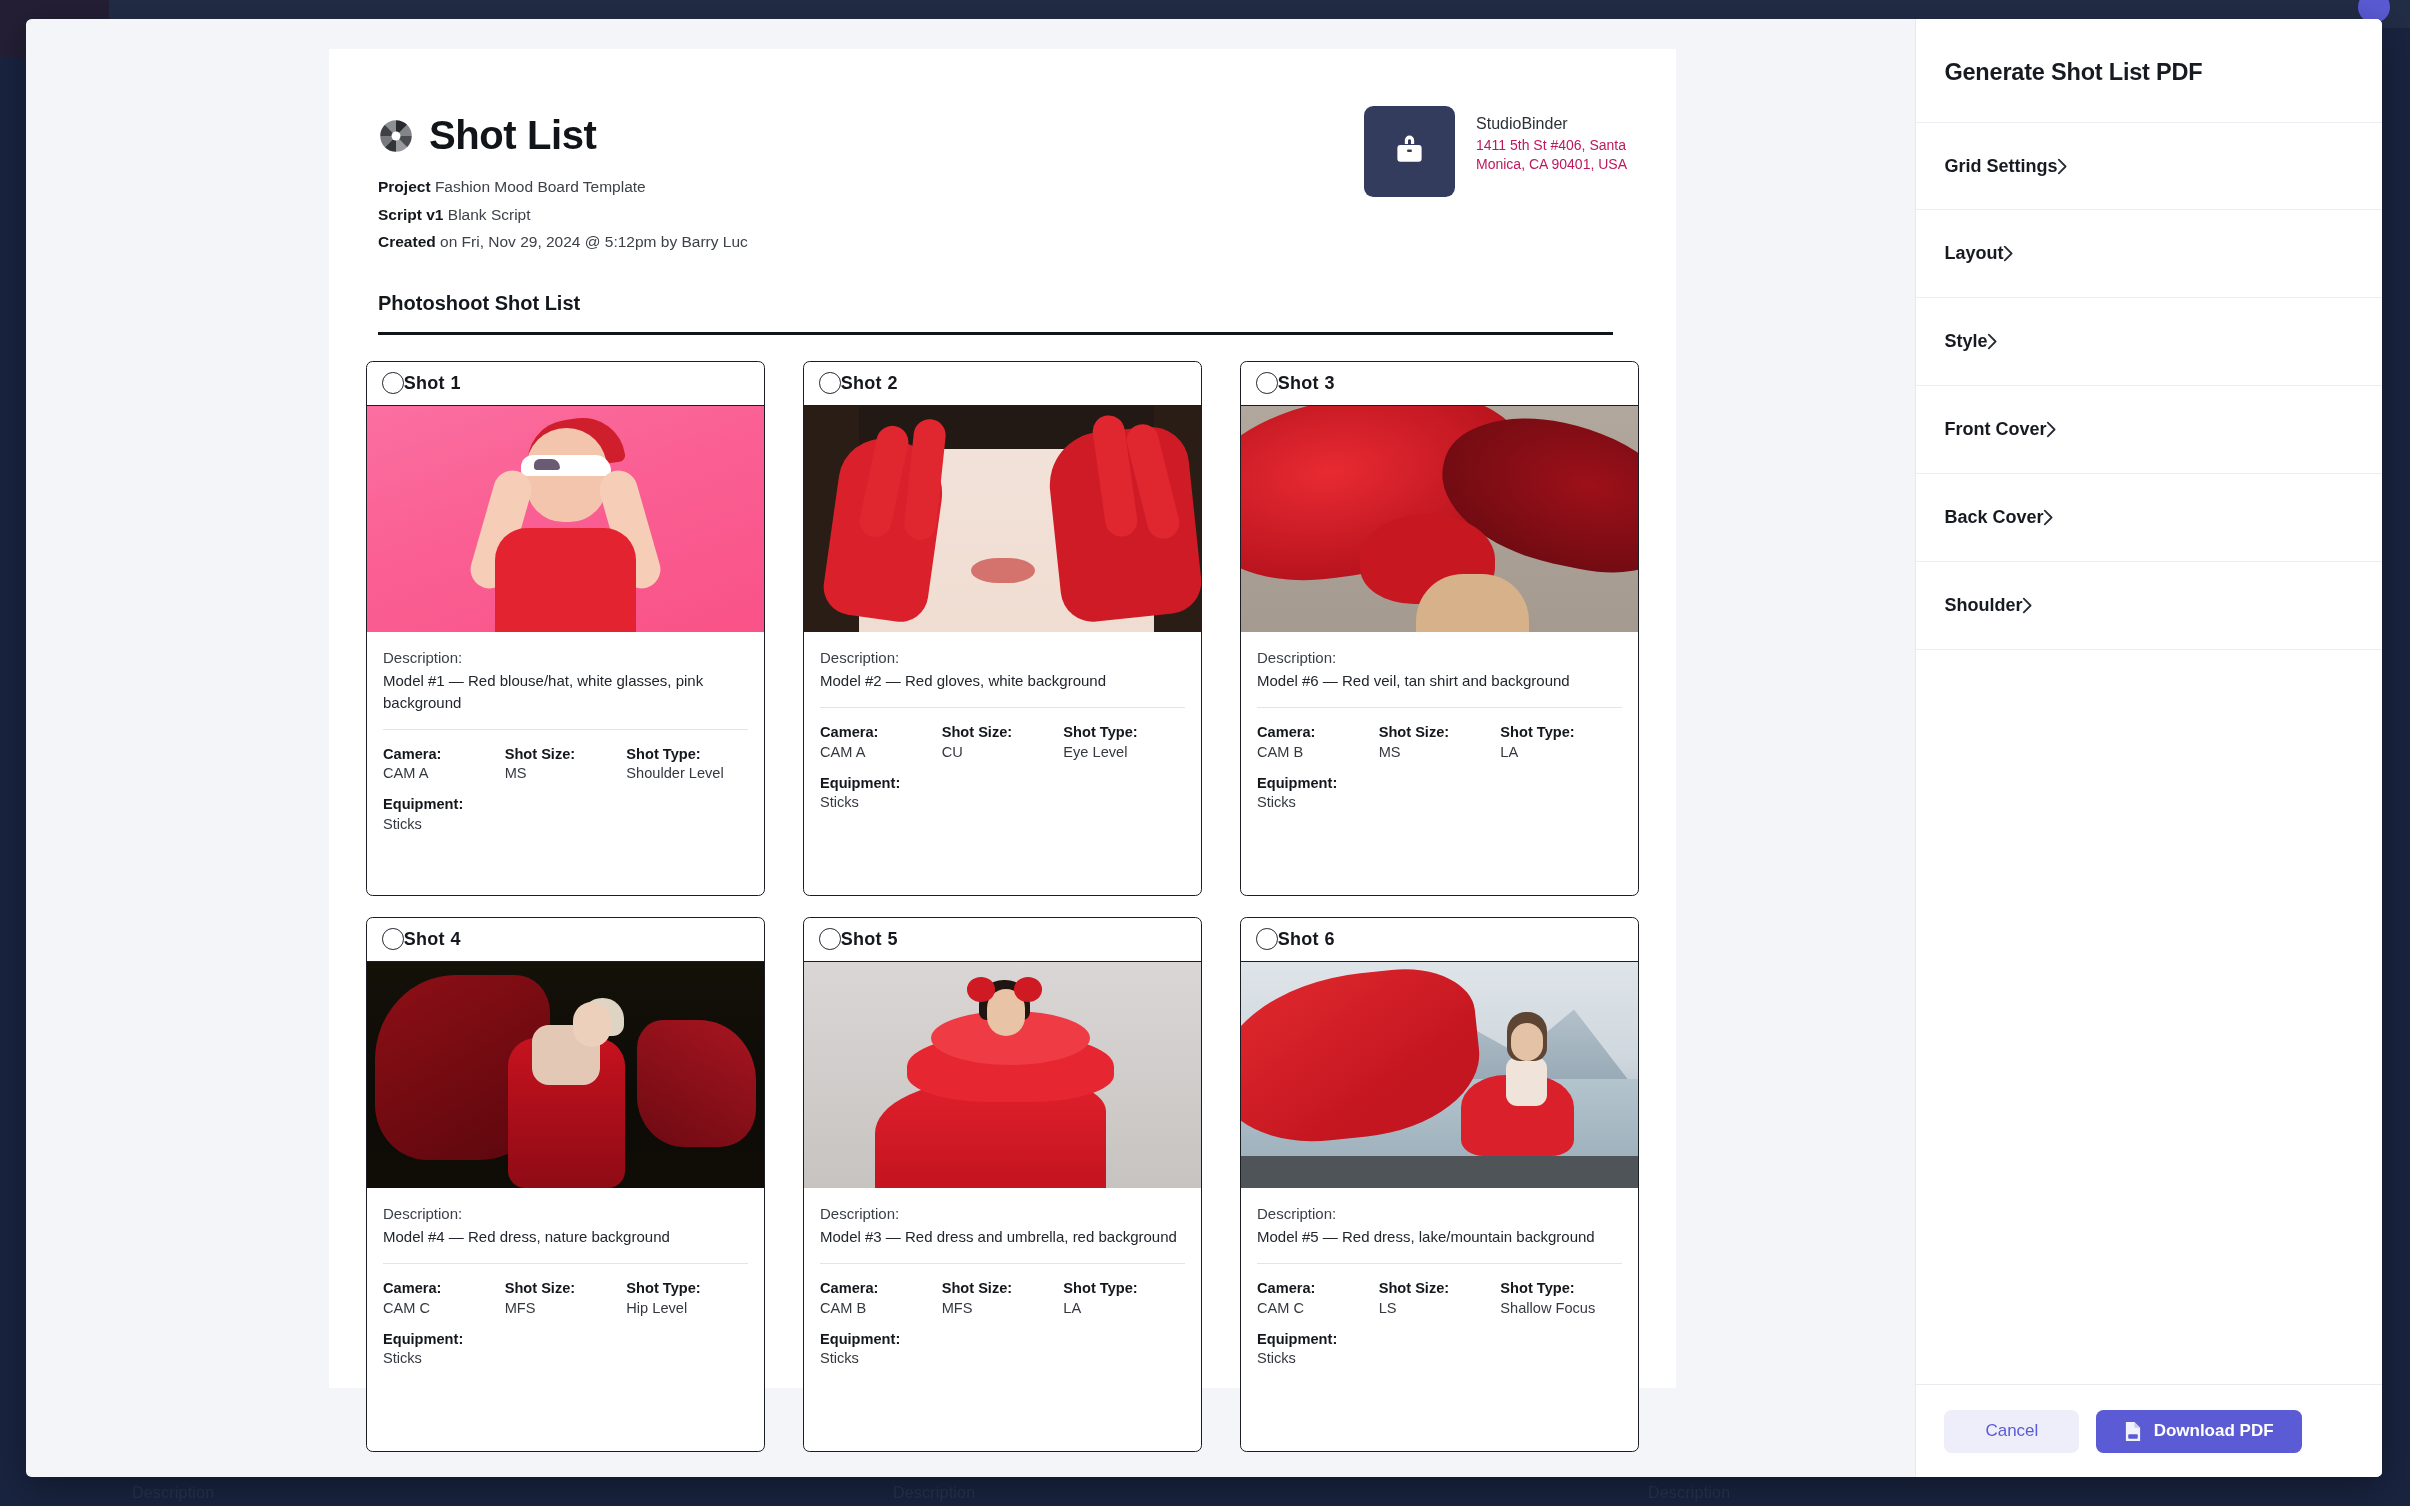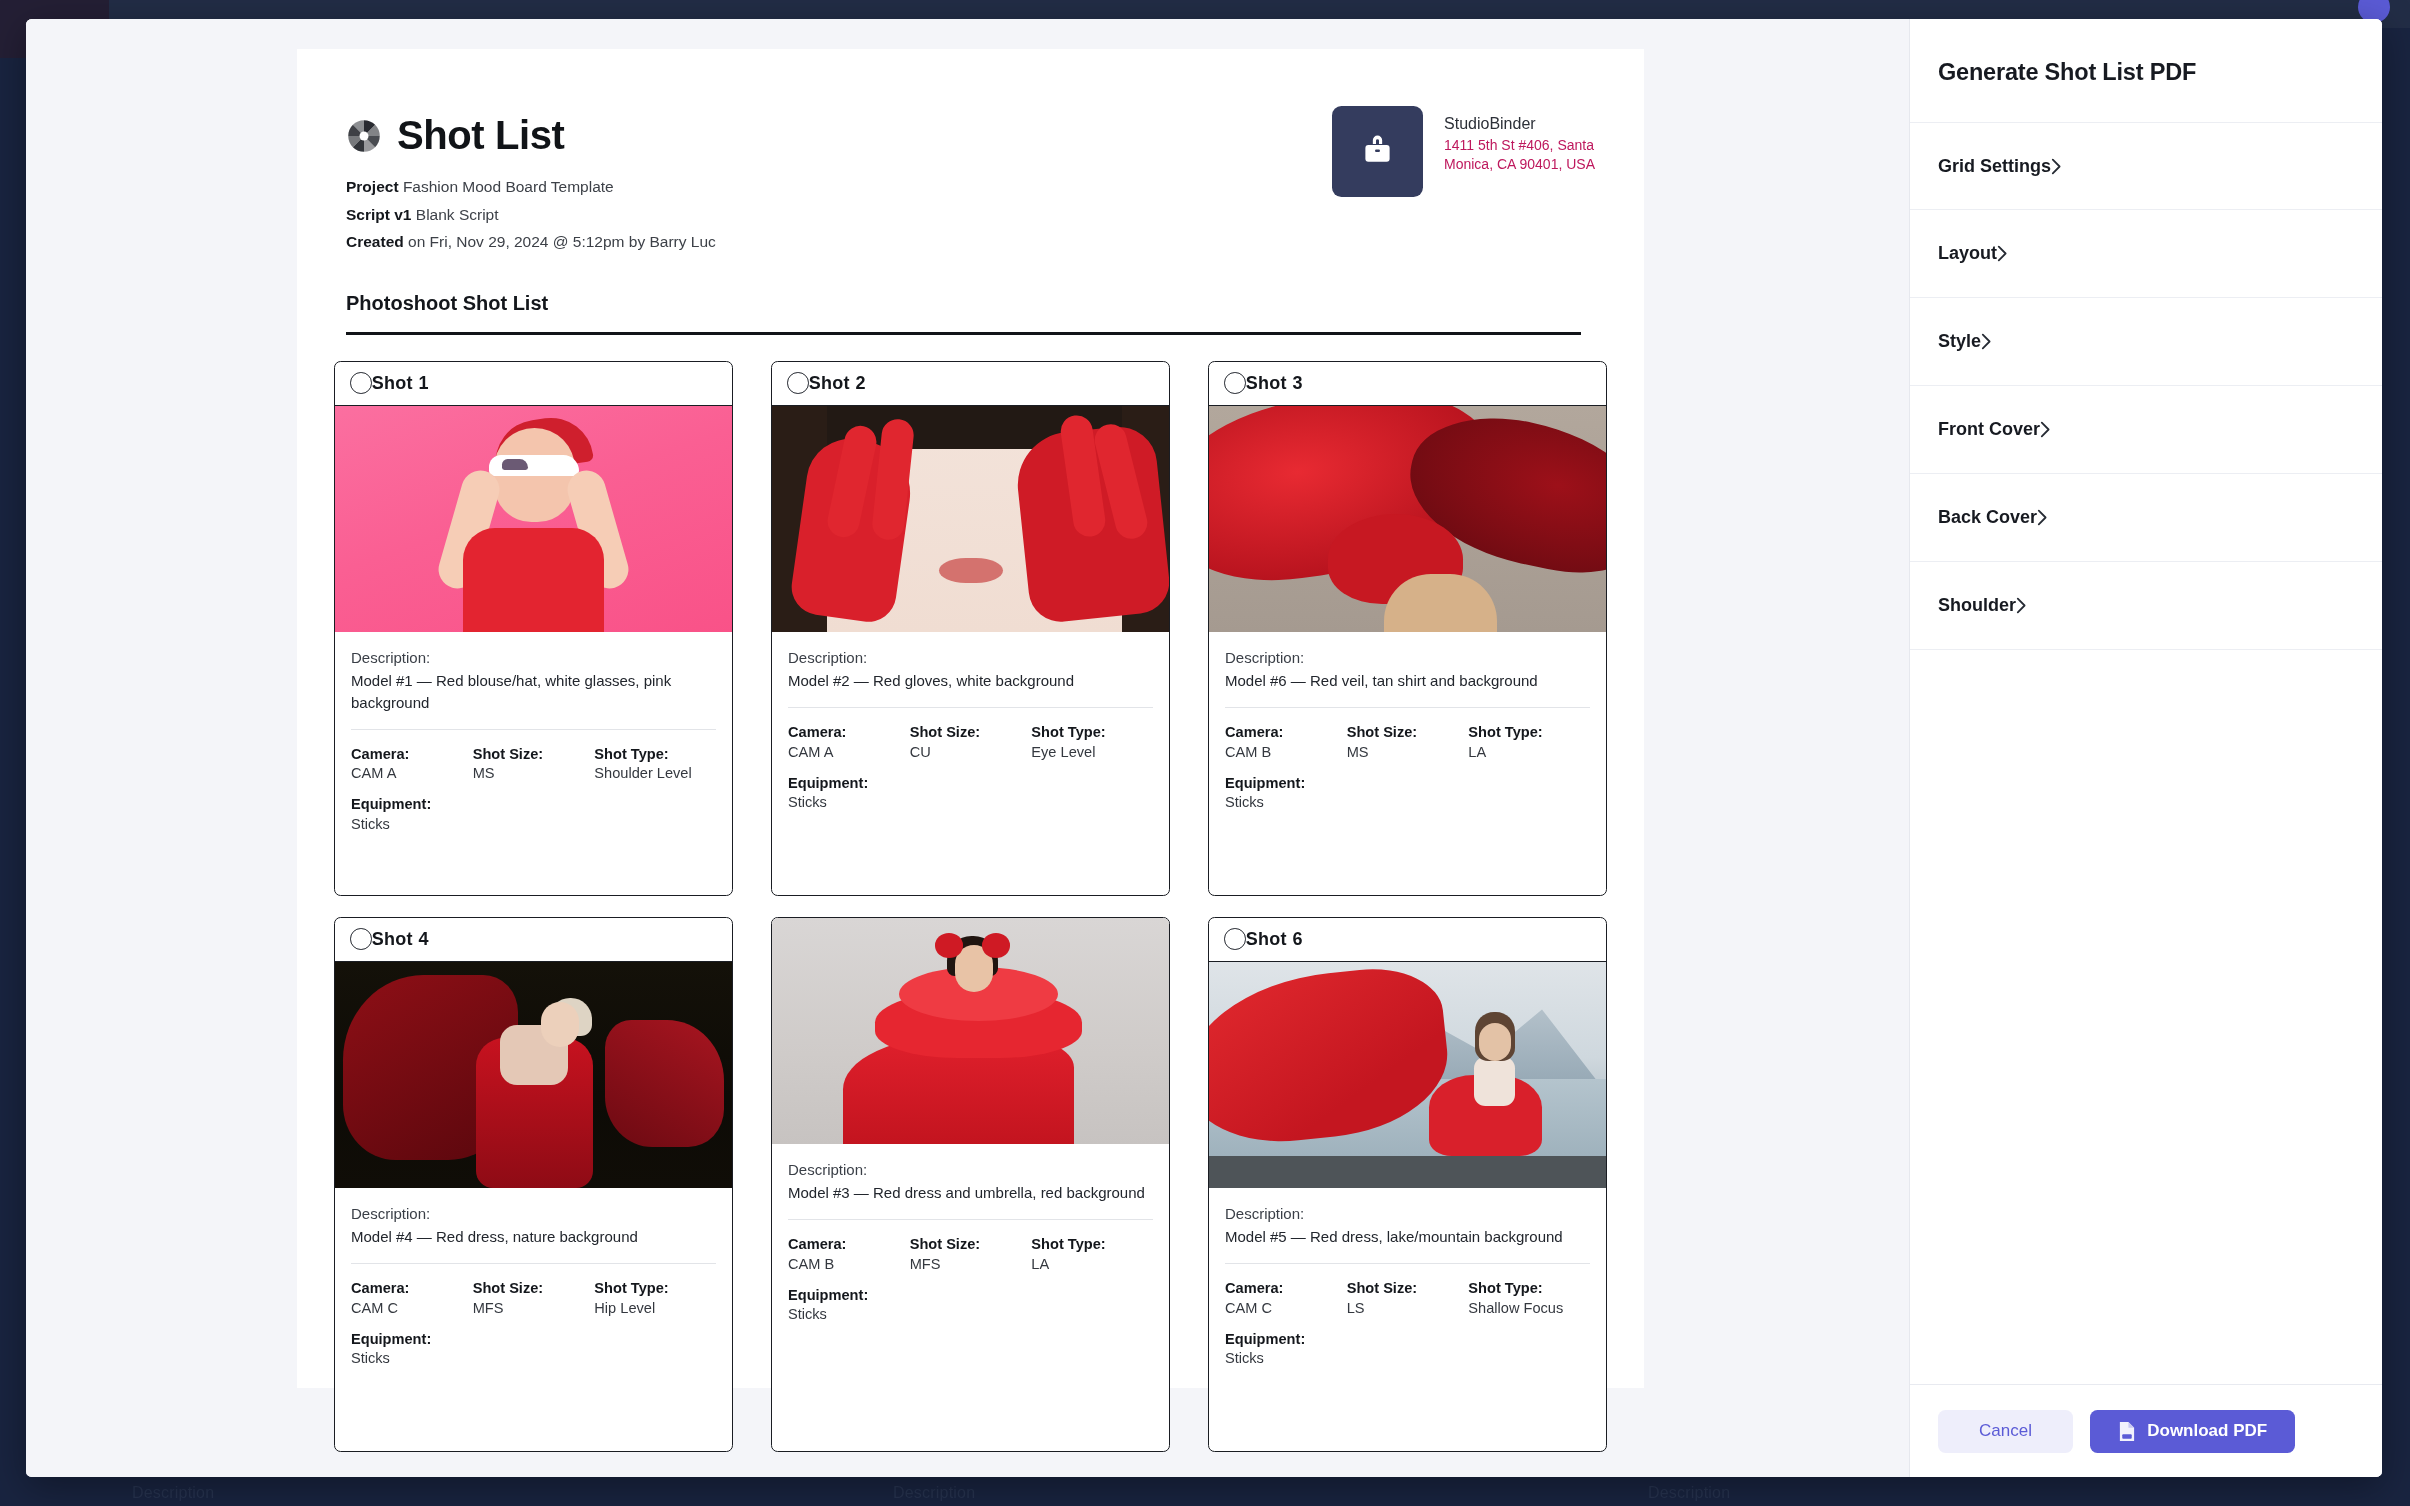--- a/index.html
+++ b/index.html
@@ -44,20 +44,21 @@
     display: flex;
     overflow: hidden;
   }
 
   
   .doc-scroll {
     position: relative;
     width: 1883px; height: 100%;
     background: #f4f5f9;
     overflow: hidden;
+    margin-left: 32px;
   }
   .doc-page {
     position: absolute;
     left: 271px; top: 30px;
     width: 1347px; height: 1339px;
     background: #ffffff;
   }
   .doc-inner { padding: 36px 49px 0 49px; }
 
   .doc-head { display: flex; justify-content: space-between; align-items: flex-start; }
@@ -520,20 +521,26 @@
                   </div>
                 <div class="kv-cell">
                     <div class="kv-k">Equipment:</div>
                     <div class="kv-v">Sticks</div>
                   </div>
               </div>
             </div>
           </div>
 
           <div class="shot-card">
+            <div class="card-head">
+              <span class="shot-check"></span>
+              <span class="shot-label">
+                <span>Shot</span><span class="num">5</span>
+              </span>
+            </div>
             <div class="card-img">
               <div class="ph ph5">
                   <div class="skirt"></div>
                   <div class="ruffle1"></div>
                   <div class="ruffle2"></div>
                   <div class="hair"></div>
                   <div class="head"></div>
                   <div class="flower a"></div>
                   <div class="flower b"></div>
                 </div>

